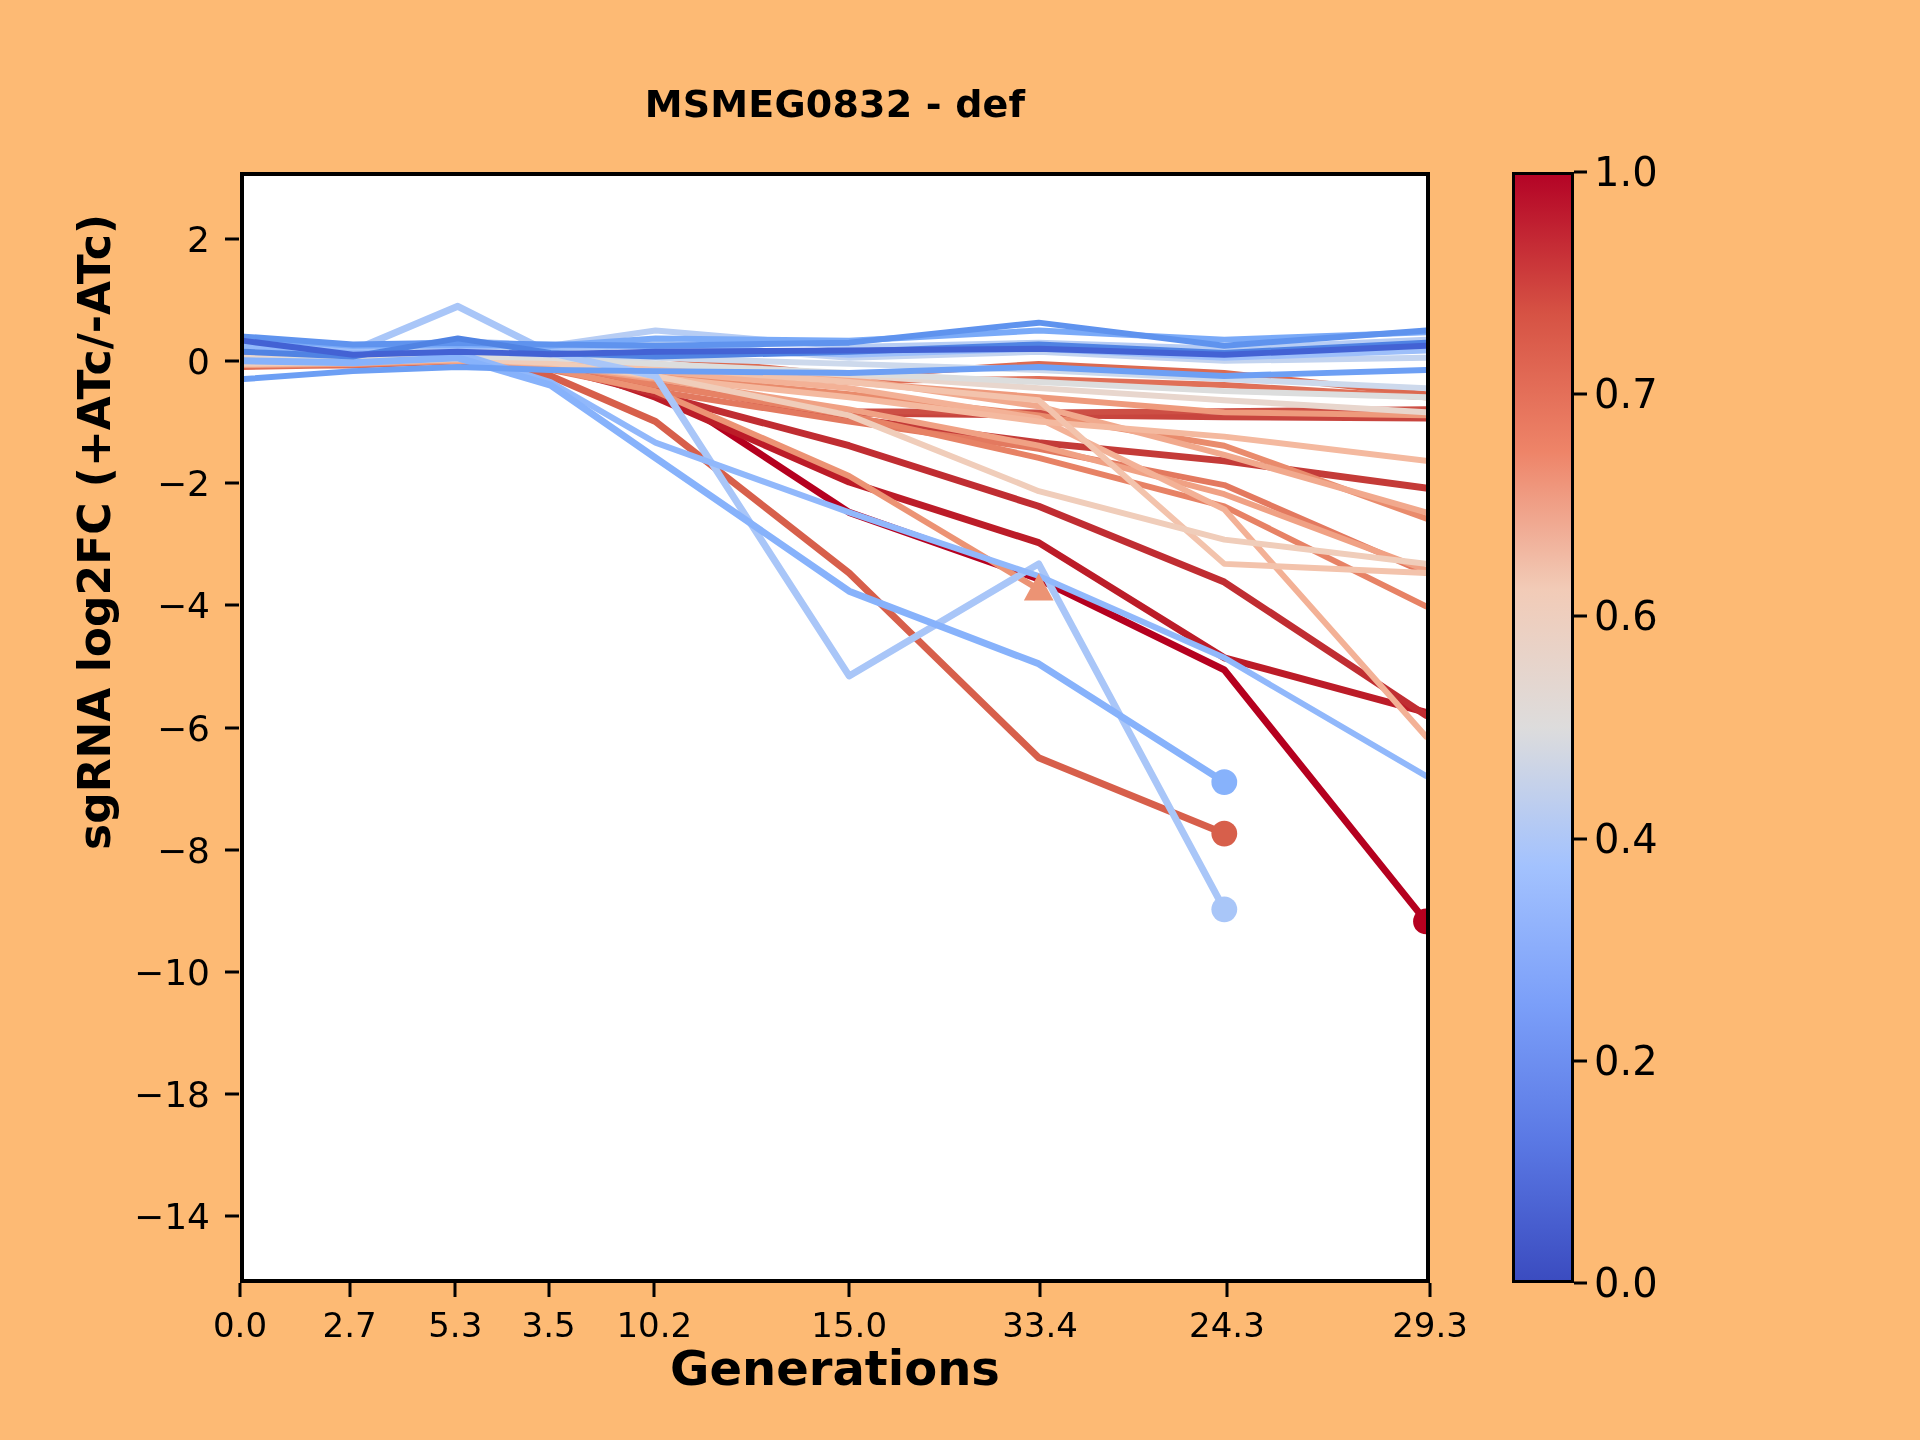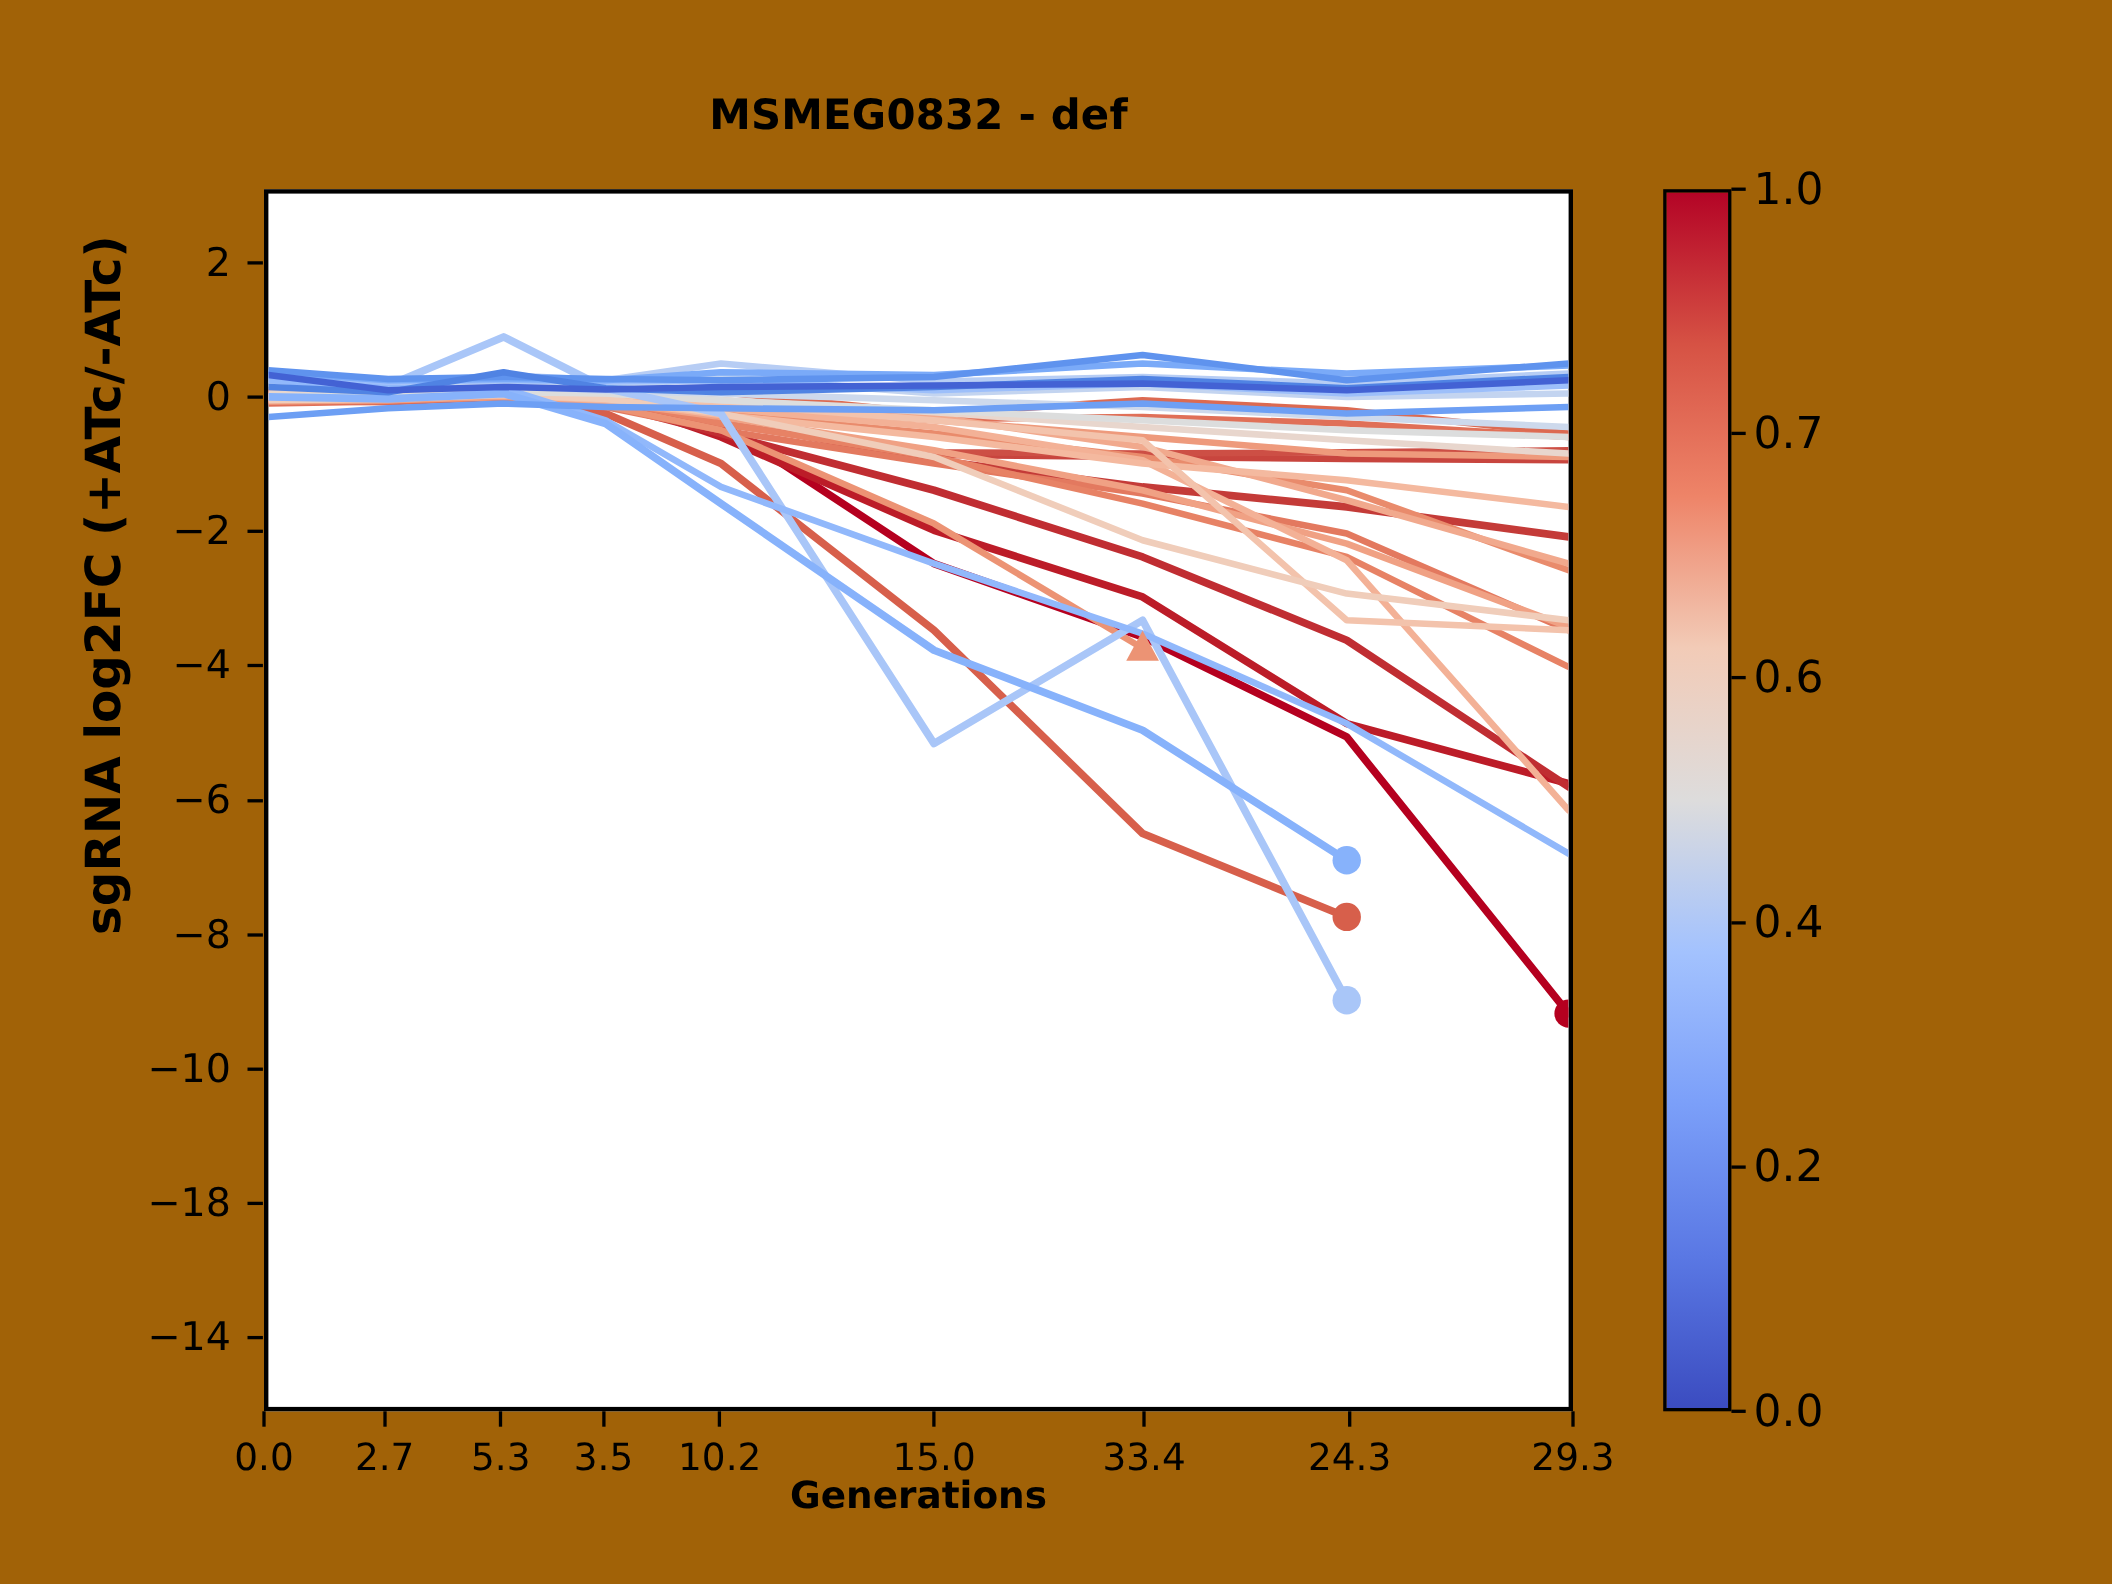--- a/index.html
+++ b/index.html
@@ -10,21 +10,21 @@
   body {
     width: 1920px;
     height: 1440px;
     font-family: "DejaVu Sans", sans-serif;
     overflow: hidden;
   }
   #figure {
     position: relative;
     width: 1920px;
     height: 1440px;
-    background: #a16207;
+    background: #fdba74;
   }
   #chart-title {
     position: absolute;
     left: 240px;
     top: 82px;
     width: 1190px;
     text-align: center;
     font-size: 38px;
     font-weight: bold;
     color: #000000;
@@ -67,21 +67,21 @@
     color: #000000;
     white-space: nowrap;
     font-family: "DejaVu Sans", sans-serif;
   }
   #xlabel {
     position: absolute;
     left: 240px;
     top: 1340px;
     width: 1190px;
     text-align: center;
-    font-size: 34px;
+    font-size: 48px;
     font-weight: bold;
     color: #000000;
     font-family: "DejaVu Sans", sans-serif;
   }
   .ytick-label {
     position: absolute;
     text-align: right;
     font-size: 36px;
     color: #000000;
     font-family: "DejaVu Sans", sans-serif;

